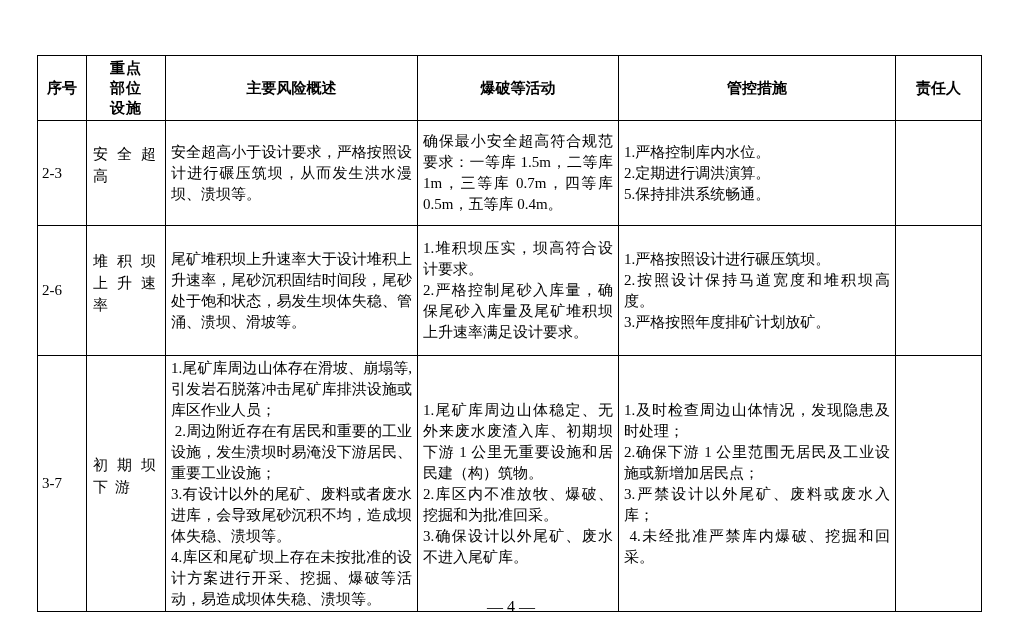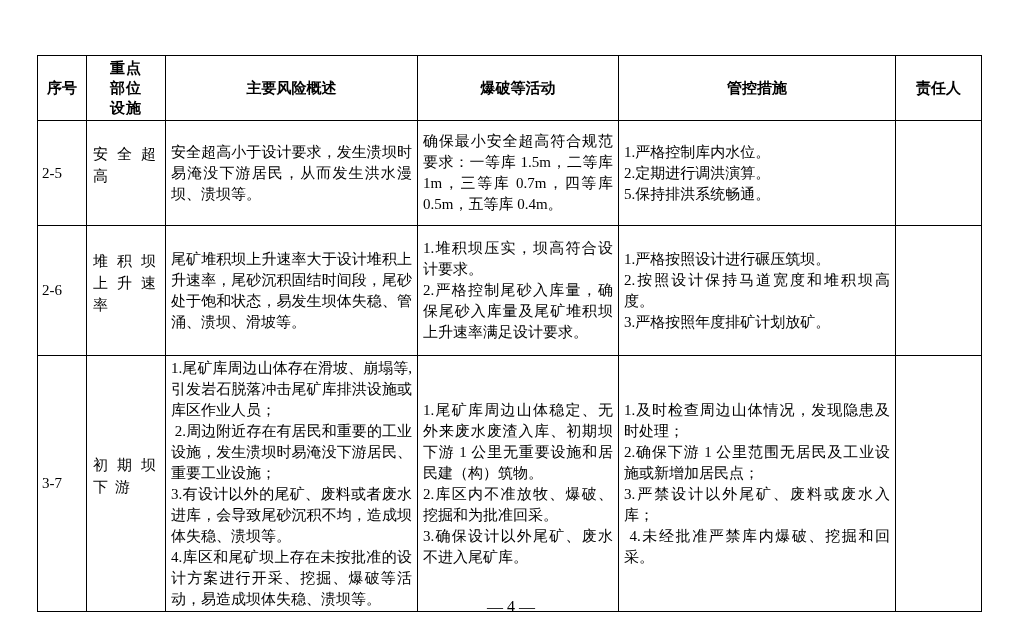--- a/index.html
+++ b/index.html
@@ -98,23 +98,23 @@
         <th>序号</th>
         <th class="th-facility">重点部位设施</th>
         <th>主要风险概述</th>
         <th>爆破等活动</th>
         <th>管控措施</th>
         <th>责任人</th>
       </tr>
     </thead>
     <tbody>
       <tr class="r-0">
-        <td class="cell-seq">2-5</td>
+        <td class="cell-seq">2-3</td>
         <td class="cell-facility">安全超高</td>
-        <td class="cell-text">安全超高小于设计要求，发生溃坝时易淹没下游居民，从而发生洪水漫坝、溃坝等。</td>
+        <td class="cell-text">安全超高小于设计要求，严格按照设计进行碾压筑坝，从而发生洪水漫坝、溃坝等。</td>
         <td class="cell-text">确保最小安全超高符合规范要求：一等库 1.5m，二等库 1m，三等库 0.7m，四等库 0.5m，五等库 0.4m。</td>
         <td class="cell-text">1.严格控制库内水位。
 2.定期进行调洪演算。
 5.保持排洪系统畅通。</td>
         <td class="cell-text"></td>
       </tr>
       <tr class="r-1">
         <td class="cell-seq">2-6</td>
         <td class="cell-facility">堆积坝上升速率</td>
         <td class="cell-text">尾矿堆积坝上升速率大于设计堆积上升速率，尾砂沉积固结时间段，尾砂处于饱和状态，易发生坝体失稳、管涌、溃坝、滑坡等。</td>

